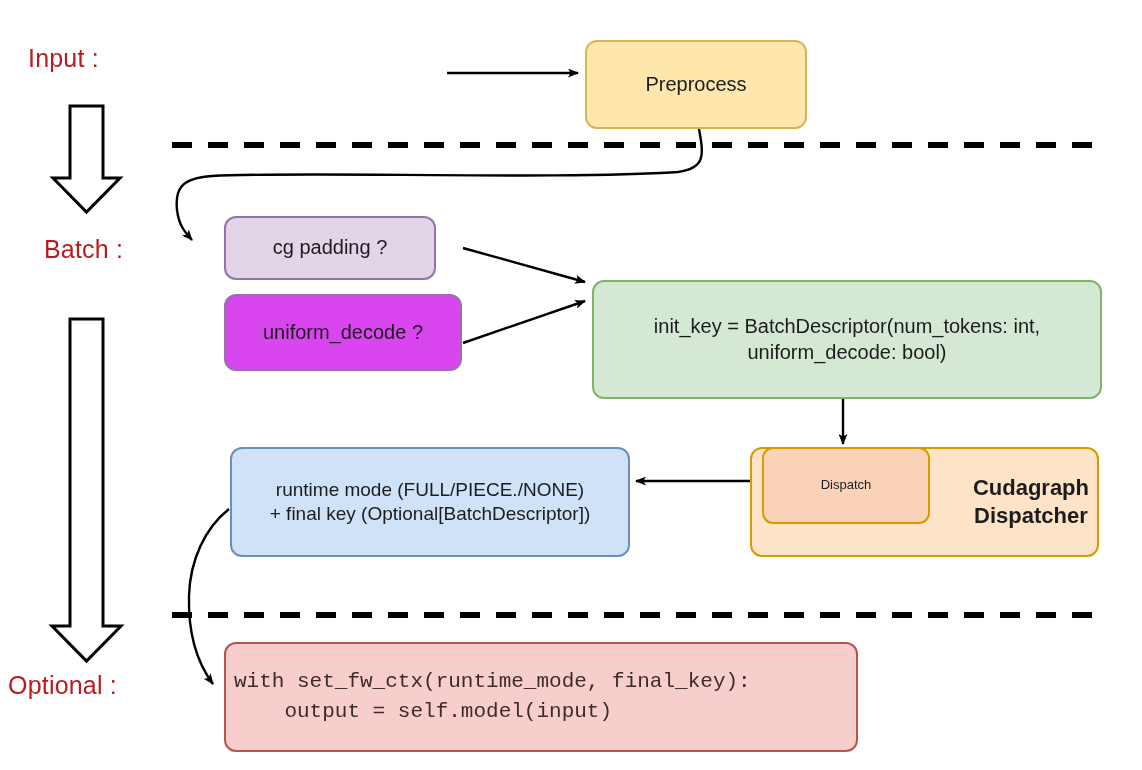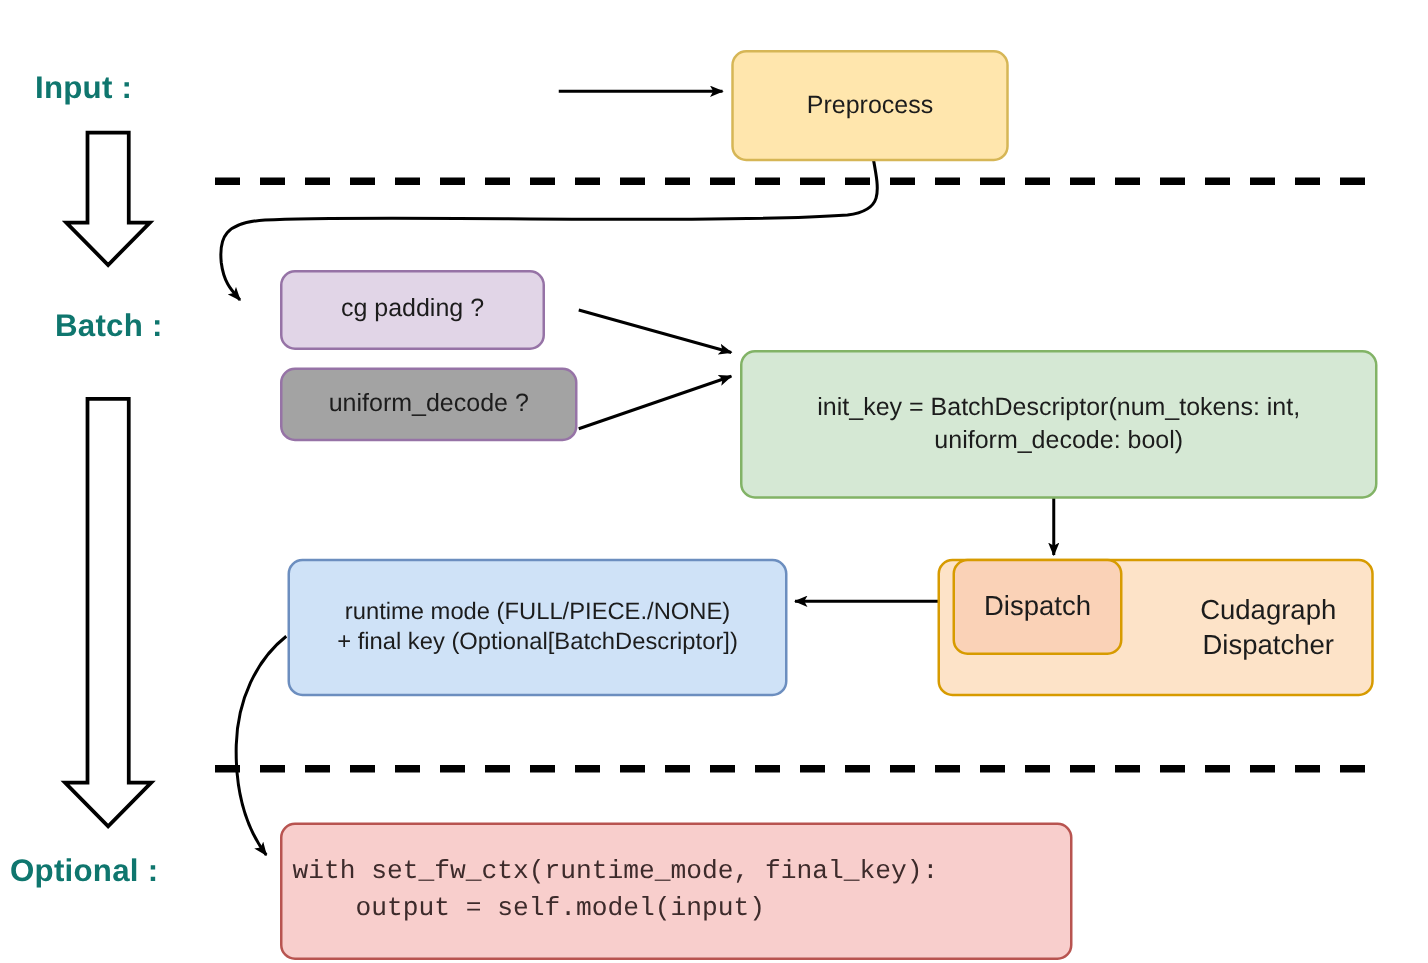--- a/index.html
+++ b/index.html
@@ -21,26 +21,25 @@
     position: absolute;
     left: 0;
     top: 0;
     width: 1142px;
     height: 770px;
     pointer-events: none;
   }
   .stage-label {
     position: absolute;
     font-family: "Liberation Sans", sans-serif;
-    font-weight: bold;
+    font-weight: normal;
     font-size: 25px;
-    color: #0f766e;
+    color: #b91c1c;
     white-space: nowrap;
     letter-spacing: 0.2px;
-    margin-top: 12px;
   }
   .node {
     position: absolute;
     box-sizing: border-box;
     display: flex;
     align-items: center;
     justify-content: center;
     text-align: center;
     border-radius: 12px;
     border-style: solid;
@@ -57,45 +56,44 @@
   }
   .code-node {
     font-family: "Liberation Mono", monospace;
     font-size: 21px;
     color: #3d2b2b;
     justify-content: flex-start;
     align-items: center;
     text-align: left;
     padding: 6px 6px 6px 8px;
     line-height: 1.45;
-    margin-top: 16px;
   }
   .code-node .node-text {
     white-space: pre;
   }
 
   
   #node-input-batch   { left: 224px; top: 28px;  width: 222px; height: 89px;
                         background: #f8cecc; border-color: #b85450; }
   #node-preprocess    { left: 585px; top: 40px;  width: 222px; height: 89px;
                         background: #ffe6ad; border-color: #d6b656; }
   #node-cg-padding    { left: 224px; top: 216px; width: 212px; height: 64px;
                         background: #e1d5e7; border-color: #9673a6; }
-  #node-uniform-decode{ left: 224px; top: 294px; width: 238px; height: 59px;
-                        background: #a3a3a3; border-color: #9673a6; }
+  #node-uniform-decode{ left: 224px; top: 294px; width: 238px; height: 77px;
+                        background: #d946ef; border-color: #9673a6; }
   #node-init-key      { left: 592px; top: 232px; width: 510px; height: 119px;
                         background: #d5e8d4; border-color: #82b366; font-size: 20px; margin-top: 48px; }
   #node-runtime-mode  { left: 230px; top: 447px; width: 400px; height: 110px;
                         background: #cfe2f7; border-color: #6c8ebf; font-size: 19px; }
   #node-cudagraph     { left: 750px; top: 447px; width: 349px; height: 110px;
                         background: #fde3c8; border-color: #d79b00;
                         align-items: center; justify-content: flex-end;
-                        padding-right: 28px; font-size: 22px; }
-  #node-dispatch      { left: 762px; top: 447px; width: 136px; height: 77px;
-                        background: #fad2b7; border-color: #d79b00; font-size: 22px; }
+                        padding-right: 8px; font-size: 22px; font-weight: bold; }
+  #node-dispatch      { left: 762px; top: 447px; width: 168px; height: 77px;
+                        background: #fad2b7; border-color: #d79b00; font-size: 13px; border-radius: 11px; }
   #node-exec-code     { left: 224px; top: 642px; width: 634px; height: 110px;
                         background: #f8cecc; border-color: #b85450; }
 
   
   #label-input   { left: 28px;  top: 44px; }
   #label-plan    { left: 44px;  top: 235px; }
   #label-execute { left: 8px;   top: 671px; }
 </style>
 </head>
 <body>

